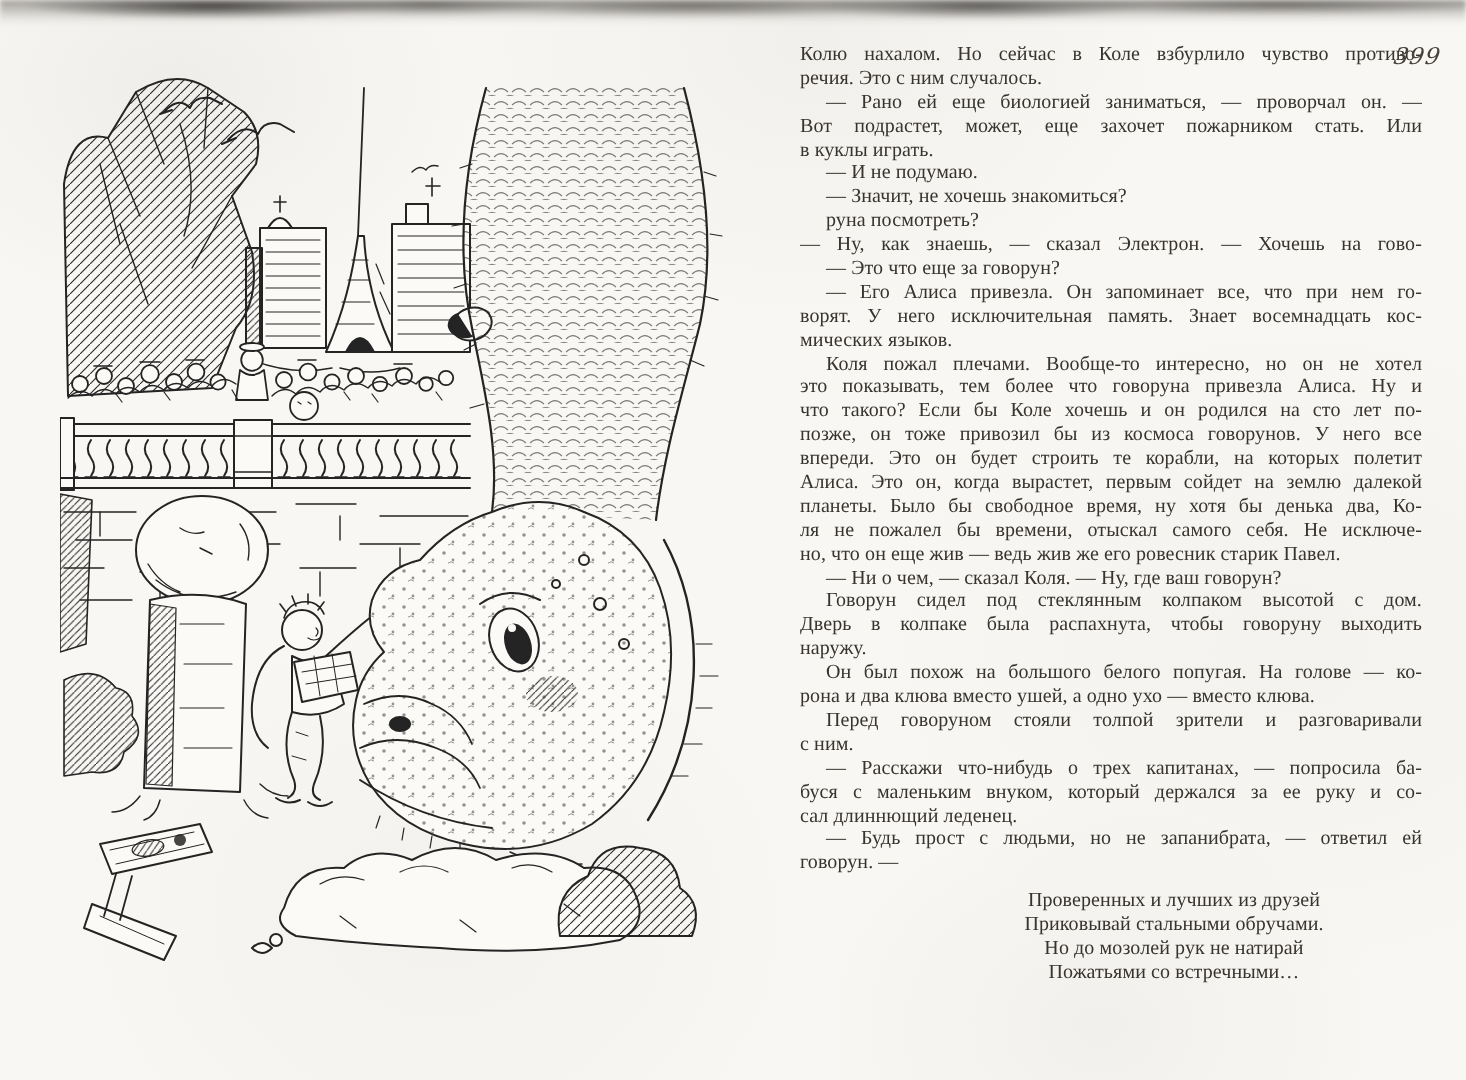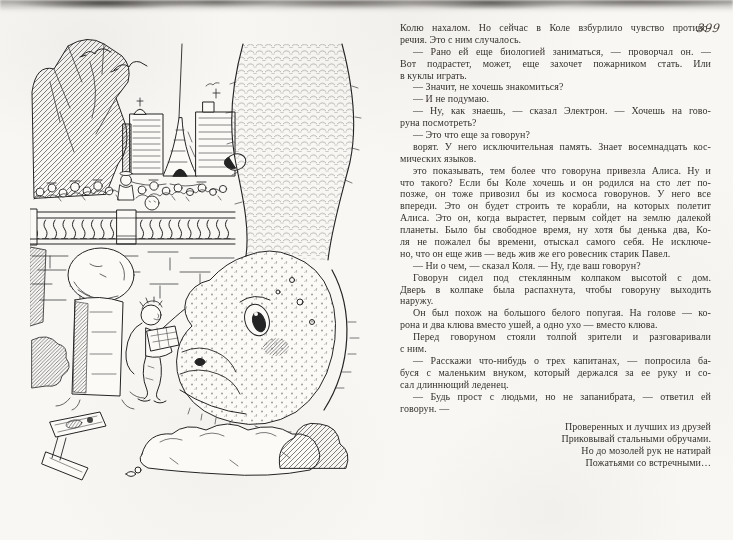--- a/index.html
+++ b/index.html
@@ -32,21 +32,21 @@
   .right-text{
     position:absolute;left:400px;top:22px;width:311px;
     font-size:10px;line-height:11.9px;color:#37332d;
     letter-spacing:.05px;
   }
   .para{margin:0;}
   .line{text-align:justify;text-align-last:justify;height:11.9px;overflow:hidden;white-space:nowrap;}
   .line.last{text-align-last:left;}
   .para.indent .line:first-child{text-indent:13px;}
   .poem{margin:7px 0 0 63px;}
-  .poem .pline{height:11.8px;text-align:right;white-space:nowrap;overflow:visible;}
+  .poem .pline{height:11.8px;text-align:center;white-space:nowrap;overflow:visible;}
   .pageno{
     position:absolute;left:697px;top:21px;width:30px;
     font-family:"DejaVu Serif","Liberation Serif",serif;
     font-style:italic;font-size:11.5px;color:#46423b;
     transform:skewX(-8deg);letter-spacing:.5px;
   }
 </style>
 </head>
 <body>
 
@@ -252,37 +252,39 @@
     <div class="para">
       <div class="line">Колю нахалом. Но сейчас в Коле взбурлило чувство противо-</div>
       <div class="line last">речия. Это с ним случалось.</div>
     </div>
     <div class="para indent">
       <div class="line">— Рано ей еще биологией заниматься, — проворчал он. —</div>
       <div class="line">Вот подрастет, может, еще захочет пожарником стать. Или</div>
       <div class="line last">в куклы играть.</div>
     </div>
     <div class="para indent">
+      <div class="line last">— И не подумаю.</div>
+    </div>
+    <div class="para indent">
       <div class="line last">— Значит, не хочешь знакомиться?</div>
     </div>
     <div class="para indent">
-      <div class="line last">— И не подумаю.</div>
-    </div>
-    <div class="para indent">
+      <div class="line last">руна посмотреть?</div>
       <div class="line">— Ну, как знаешь, — сказал Электрон. — Хочешь на гово-</div>
-      <div class="line last">руна посмотреть?</div>
     </div>
     <div class="para indent">
       <div class="line last">— Это что еще за говорун?</div>
     </div>
     <div class="para indent">
+      <div class="line">— Его Алиса привезла. Он запоминает все, что при нем го-</div>
       <div class="line">ворят. У него исключительная память. Знает восемнадцать кос-</div>
       <div class="line last">мических языков.</div>
     </div>
     <div class="para indent">
+      <div class="line">Коля пожал плечами. Вообще-то интересно, но он не хотел</div>
       <div class="line">это показывать, тем более что говоруна привезла Алиса. Ну и</div>
       <div class="line">что такого? Если бы Коле хочешь и он родился на сто лет по-</div>
       <div class="line">позже, он тоже привозил бы из космоса говорунов. У него все</div>
       <div class="line">впереди. Это он будет строить те корабли, на которых полетит</div>
       <div class="line">Алиса. Это он, когда вырастет, первым сойдет на землю далекой</div>
       <div class="line">планеты. Было бы свободное время, ну хотя бы денька два, Ко-</div>
       <div class="line">ля не пожалел бы времени, отыскал самого себя. Не исключе-</div>
       <div class="line last">но, что он еще жив — ведь жив же его ровесник старик Павел.</div>
     </div>
     <div class="para indent">

